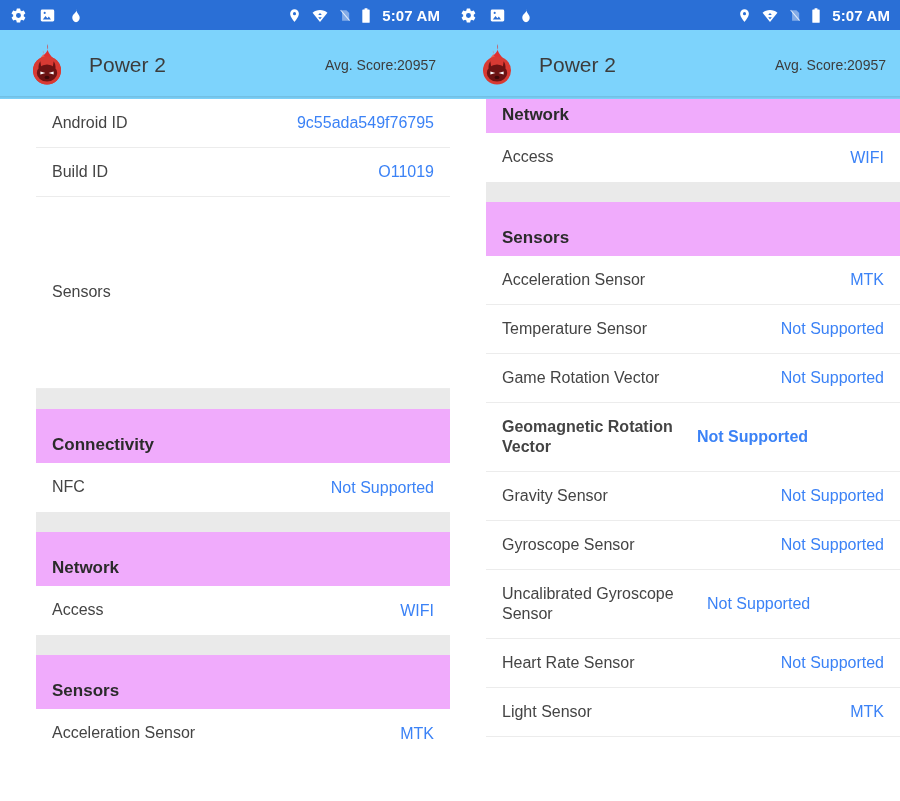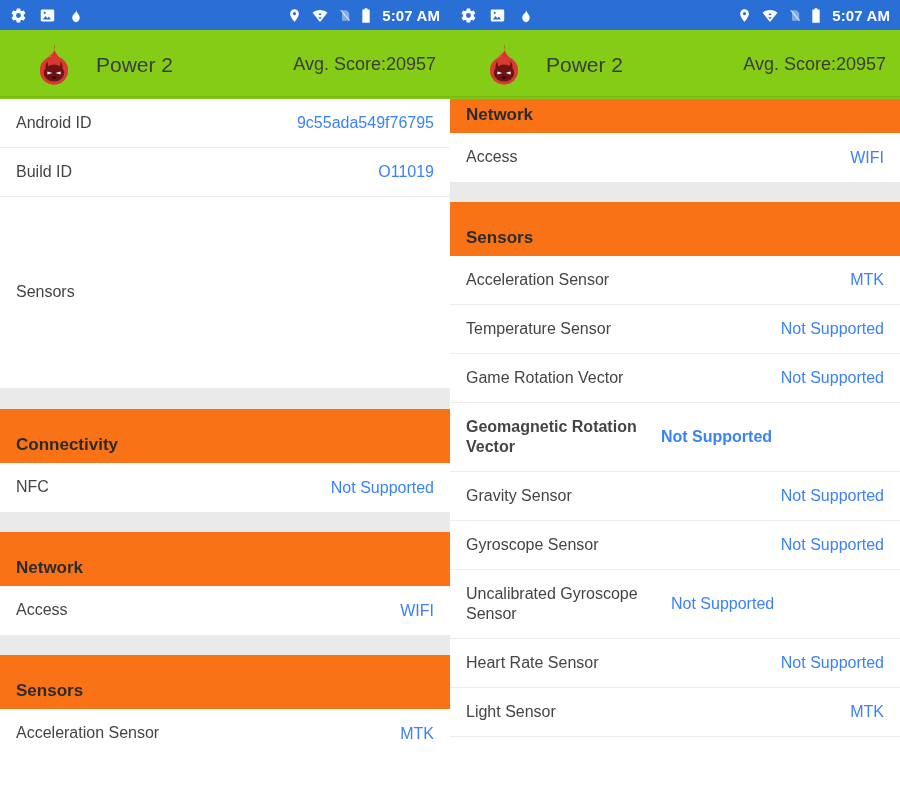--- a/index.html
+++ b/index.html
@@ -57,24 +57,24 @@
     font-size: 15px;
     font-weight: bold;
     letter-spacing: 0.1px;
     white-space: nowrap;
     margin-left: 2px;
   }
 
   
   .appbar {
     height: 69px;
-    background: #84cc16;
-    display: flex;
-    align-items: center;
-    padding: 0 14px 0 30px;
+    background: #7dd3fc;
+    display: flex;
+    align-items: center;
+    padding: 0 14px 0 23px;
     box-sizing: border-box;
     position: relative;
   }
   .appbar::after {
     content: "";
     position: absolute;
     left: 0; right: 0; bottom: 0;
     height: 3px;
     background: linear-gradient(to bottom, rgba(0,0,0,0.11), rgba(0,0,0,0));
   }
@@ -85,39 +85,40 @@
     line-height: 0;
   }
   .app-title {
     font-size: 21px;
     color: #3c3c3c;
     margin-left: 18px;
     white-space: nowrap;
   }
   .app-score {
     margin-left: auto;
-    font-size: 18px;
+    font-size: 14px;
     color: #3c3c3c;
     white-space: nowrap;
   }
 
   
   .list {
     background: #ffffff;
+    margin-left: 36px;
   }
   .gap {
     height: 20px;
     background: #eaeaea;
   }
   .section-head {
     padding: 26px 16px 8px 16px;
     font-size: 17px;
     font-weight: bold;
     color: #2b2b2b;
-    background: #f97316;
+    background: #f0abfc;
   }
   .section-head.clipped {
     padding-top: 6px;
   }
   .row {
     display: flex;
     align-items: center;
     padding: 0 16px;
     min-height: 49px;
     box-sizing: border-box;

